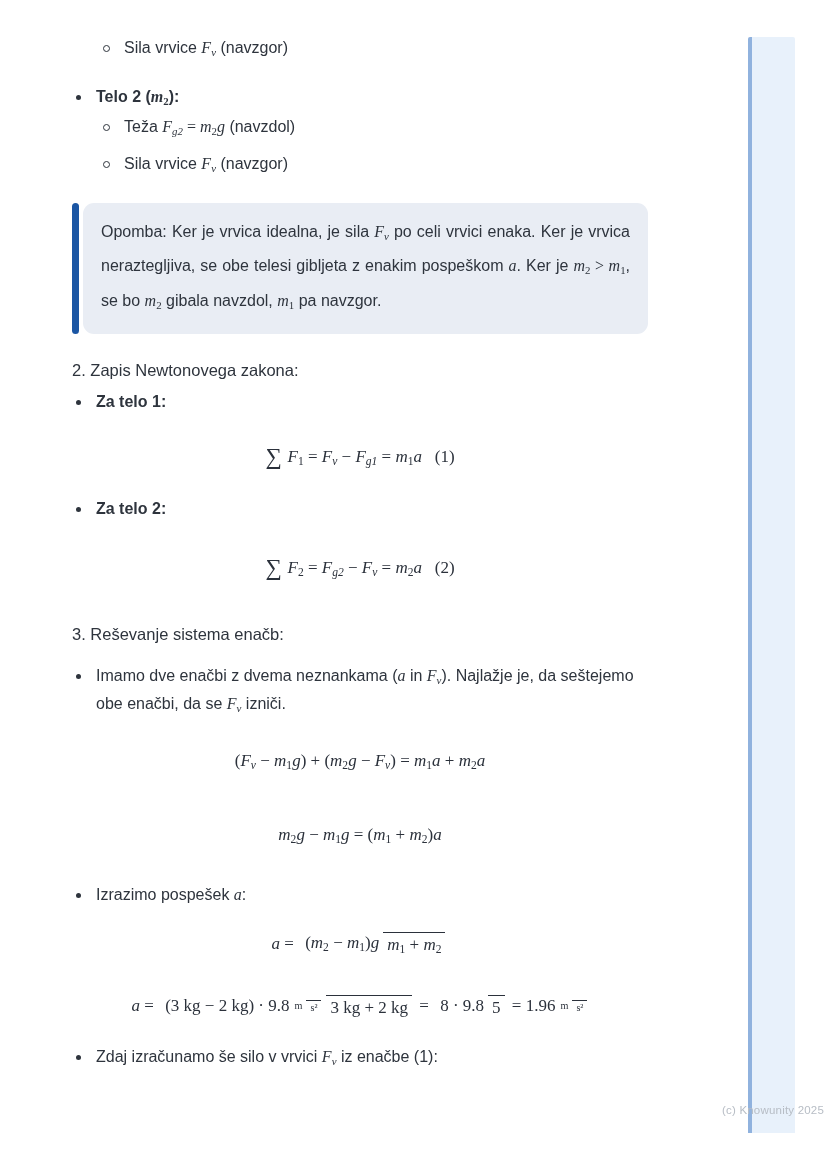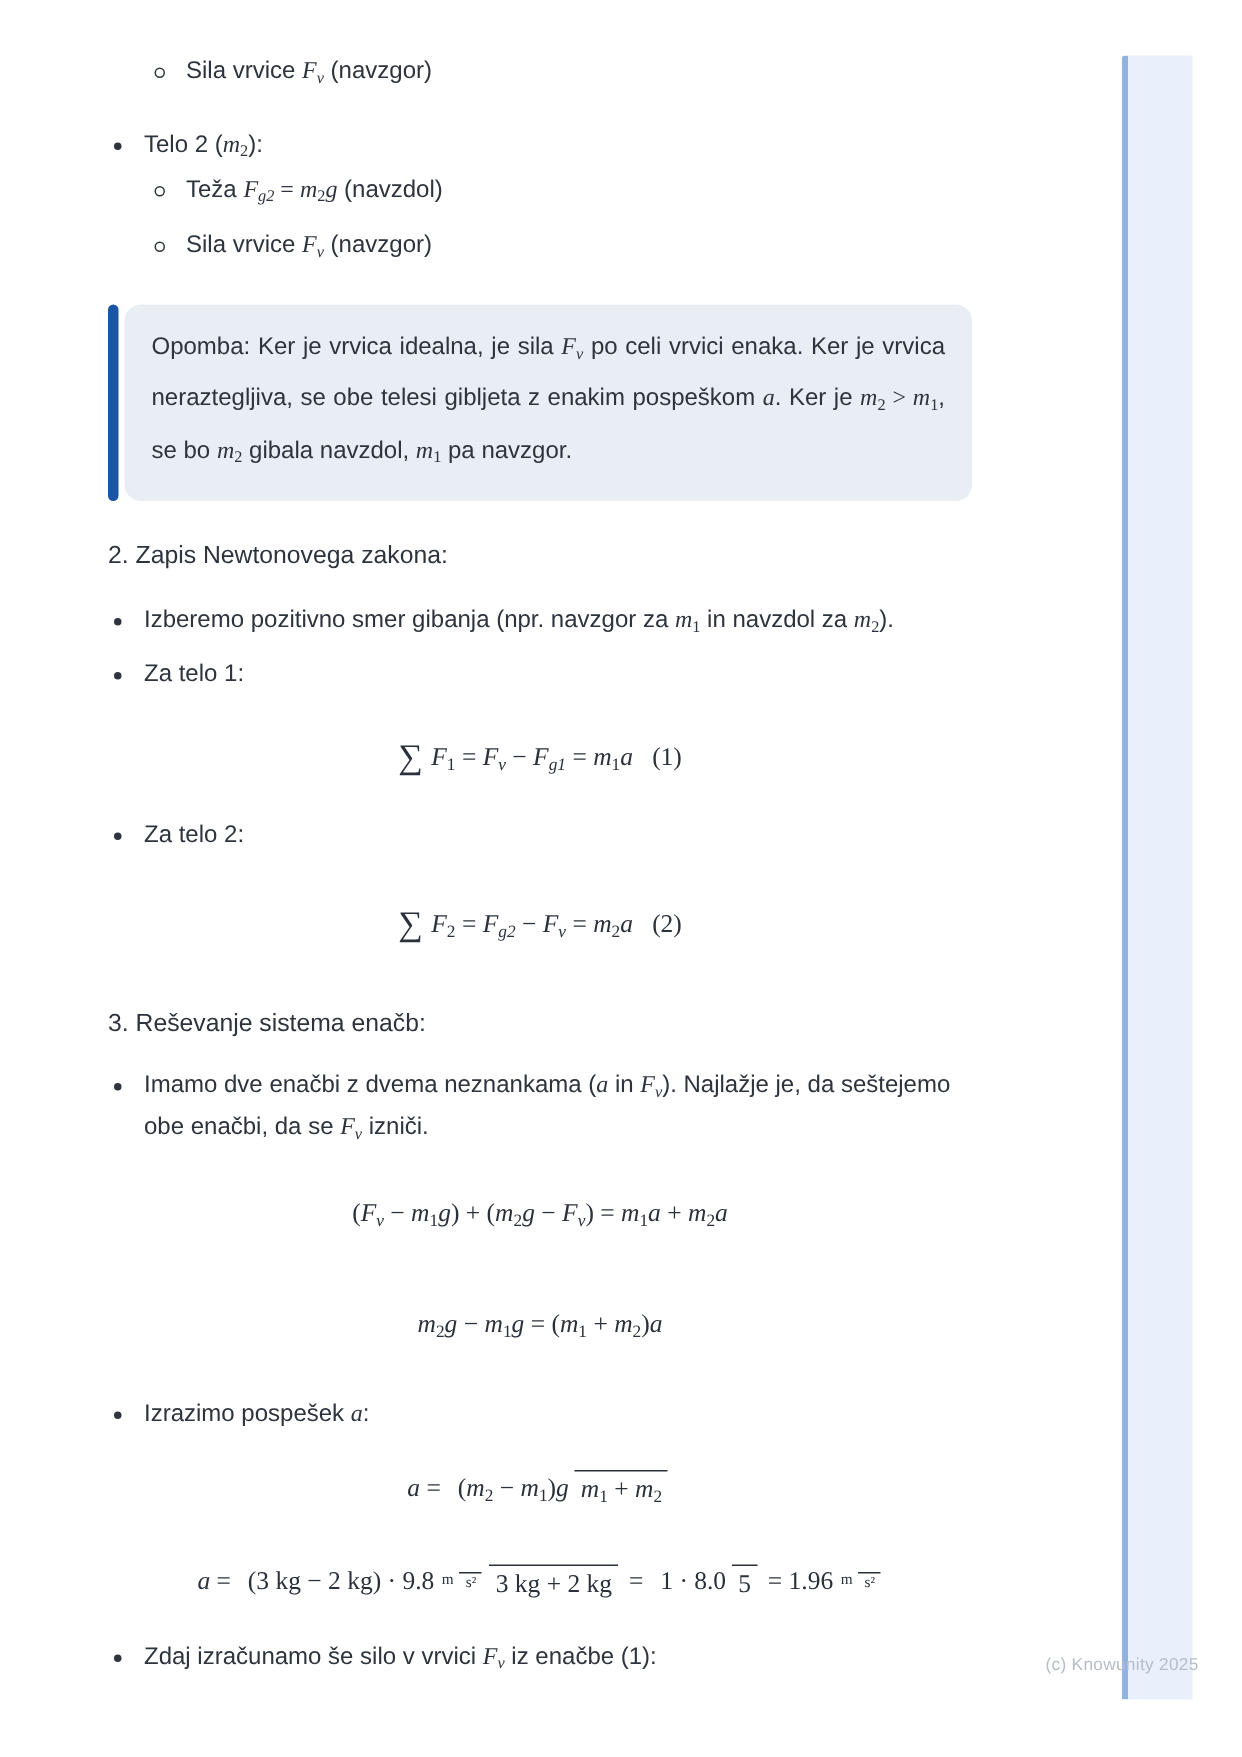--- a/index.html
+++ b/index.html
@@ -17,38 +17,38 @@
   .li.sub .li-text{margin-left:14px;}
   .li-text{font-size:16px;line-height:24px;max-width:545px;}
   .li-text.tall{line-height:24px;}
   
   .h{font-size:16.5px;font-weight:400;line-height:24px;}
   
   .k-t{font-family:"Liberation Sans",sans-serif;}
   .k-i{font-family:"Liberation Serif","DejaVu Serif",serif;font-style:italic;}
   .k-r{font-family:"Liberation Serif","DejaVu Serif",serif;}
   .ssub{font-size:0.68em;vertical-align:-0.3em;}
-  .sb{font-weight:400;}
+  .sb{font-weight:700;}
   .sbig{font-size:1.35em;line-height:1;vertical-align:-0.1em;}
   
   .eq{font-size:17px;line-height:30px;text-align:center;white-space:nowrap;color:#2b313b;}
   .frac{display:inline-flex;align-items:center;vertical-align:middle;margin:0 3px;line-height:1.3;}
   .fnum{display:block;text-align:center;padding:0 4px 1px;}
   .fden{display:block;text-align:center;padding:1px 4px 0;border-top:1.4px solid currentColor;}
   .frac.sm{font-size:0.6em;margin:0 1px;vertical-align:middle;line-height:1.15;}
   .frac.sm .fden{border-top-width:1px;}
   
   .note{display:flex;margin-top:23px;}
   .note-bar{flex:0 0 7px;width:7px;border-radius:4px;background:#1b56a4;}
   .note-body{flex:1;margin-left:4px;background:#e9edf4;border-radius:11px;
     padding:14px 18px 14px 18px;font-size:16px;line-height:29px;text-align:justify;}
   
   .stripe{position:absolute;left:748px;top:37px;width:47px;height:1096px;
     background:#e8f1fb;border-left:4px solid #90b2de;box-sizing:border-box;border-radius:2px 2px 0 0;}
-  .watermark{position:absolute;left:697px;top:1104px;font-size:11.5px;color:#b7bdc5;z-index:2;letter-spacing:0.2px;}
+  .watermark{position:absolute;left:722px;top:1104px;font-size:11.5px;color:#b7bdc5;z-index:2;letter-spacing:0.2px;}
   
   .mt21{margin-top:21px}.mt1{margin-top:1px}.mt9{margin-top:9px}.mt24{margin-top:24px}
   .mt20{margin-top:20px}.mt8{margin-top:8px}.mt28{margin-top:28px}.mt34{margin-top:20px}
   .mt32{margin-top:32px}.mt33{margin-top:33px}.mt18{margin-top:18px}.mt15{margin-top:26px}
   .mt38{margin-top:38px}.mt22{margin-top:22px}
 </style>
 </head>
 <body>
 
 <div class="page">
@@ -74,24 +74,20 @@
       <div class="li-text"><span class="k-t">Sila vrvice </span><span class="k-i">F</span><span class="k-i ssub">v</span><span class="k-t"> (navzgor)</span></div>
     </div>
 
     <div class="note">
       <span class="note-bar"></span>
       <div class="note-body"><span class="k-t">Opomba: Ker je vrvica idealna, je sila </span><span class="k-i">F</span><span class="k-i ssub">v</span><span class="k-t"> po celi vrvici enaka. Ker je vrvica neraztegljiva, se obe telesi gibljeta z enakim pospeškom </span><span class="k-i">a</span><span class="k-t">. Ker je </span><span class="k-i">m</span><span class="k-r ssub">2</span><span class="k-r"> &gt; </span><span class="k-i">m</span><span class="k-r ssub">1</span><span class="k-t">, se bo </span><span class="k-i">m</span><span class="k-r ssub">2</span><span class="k-t"> gibala navzdol, </span><span class="k-i">m</span><span class="k-r ssub">1</span><span class="k-t"> pa navzgor.</span></div>
     </div>
 
     <div class="h mt24">2. Zapis Newtonovega zakona:</div>
 
-    <div class="li top mt20">
-      <span class="dot"></span>
-      <div class="li-text"><span class="k-t">Izberemo pozitivno smer gibanja (npr. navzgor za </span><span class="k-i">m</span><span class="k-r ssub">1</span><span class="k-t"> in navzdol za </span><span class="k-i">m</span><span class="k-r ssub">2</span><span class="k-t">).</span></div>
-    </div>
 
     <div class="li top mt8">
       <span class="dot"></span>
       <div class="li-text"><span class="k-t sb">Za telo 1:</span></div>
     </div>
 
     <div class="eq mt28"><span class="k-r sbig">∑ </span><span class="k-i">F</span><span class="k-r ssub">1</span><span class="k-r"> = </span><span class="k-i">F</span><span class="k-i ssub">v</span><span class="k-r"> − </span><span class="k-i">F</span><span class="k-i ssub">g1</span><span class="k-r"> = </span><span class="k-i">m</span><span class="k-r ssub">1</span><span class="k-i">a</span><span class="k-r">&nbsp;&nbsp;&nbsp;(1)</span></div>
 
     <div class="li top mt34">
       <span class="dot"></span>
@@ -121,21 +117,21 @@
           <span class="fden"><span class="k-i">m</span><span class="k-r ssub">1</span><span class="k-r"> + </span><span class="k-i">m</span><span class="k-r ssub">2</span></span>
         </span></div>
 
     <div class="eq mt32"><span class="k-i">a</span><span class="k-r"> = </span><span class="frac">
           <span class="fnum"><span class="k-r">(3 kg − 2 kg) · 9.8</span><span class="frac sm">
               <span class="fnum"><span class="k-r">m</span></span>
               <span class="fden"><span class="k-r">s²</span></span>
             </span></span>
           <span class="fden"><span class="k-r">3 kg + 2 kg</span></span>
         </span><span class="k-r"> = </span><span class="frac">
-          <span class="fnum"><span class="k-r">1 · 8.0</span></span>
+          <span class="fnum"><span class="k-r">8 · 9.8</span></span>
           <span class="fden"><span class="k-r">5</span></span>
         </span><span class="k-r"> = 1.96</span><span class="frac sm">
           <span class="fnum"><span class="k-r">m</span></span>
           <span class="fden"><span class="k-r">s²</span></span>
         </span></div>
 
     <div class="li top mt24">
       <span class="dot"></span>
       <div class="li-text"><span class="k-t">Zdaj izračunamo še silo v vrvici </span><span class="k-i">F</span><span class="k-i ssub">v</span><span class="k-t"> iz enačbe (1):</span></div>
     </div>

